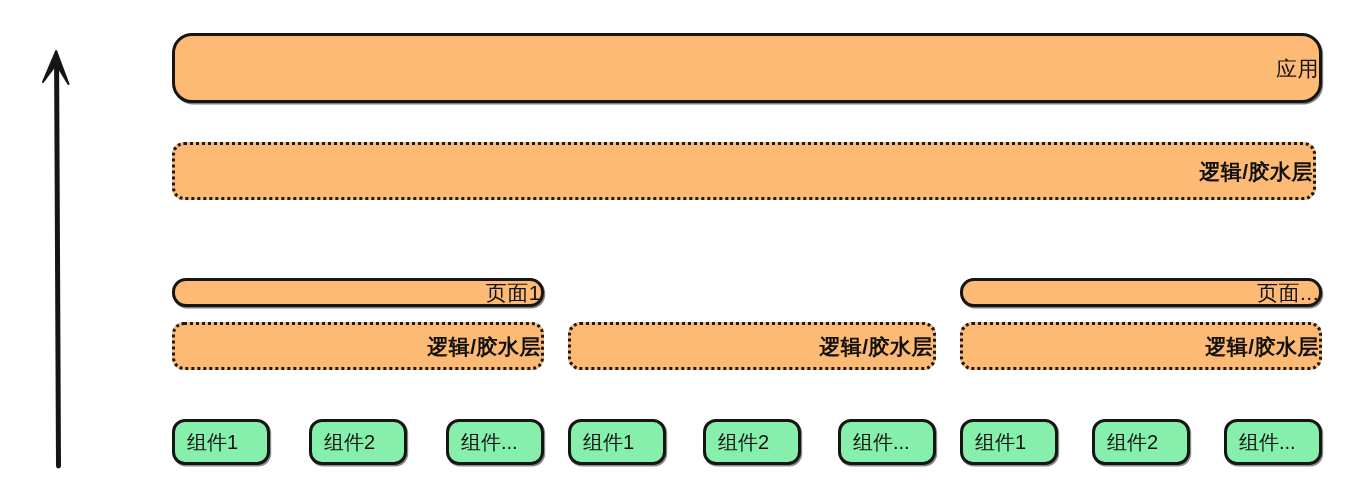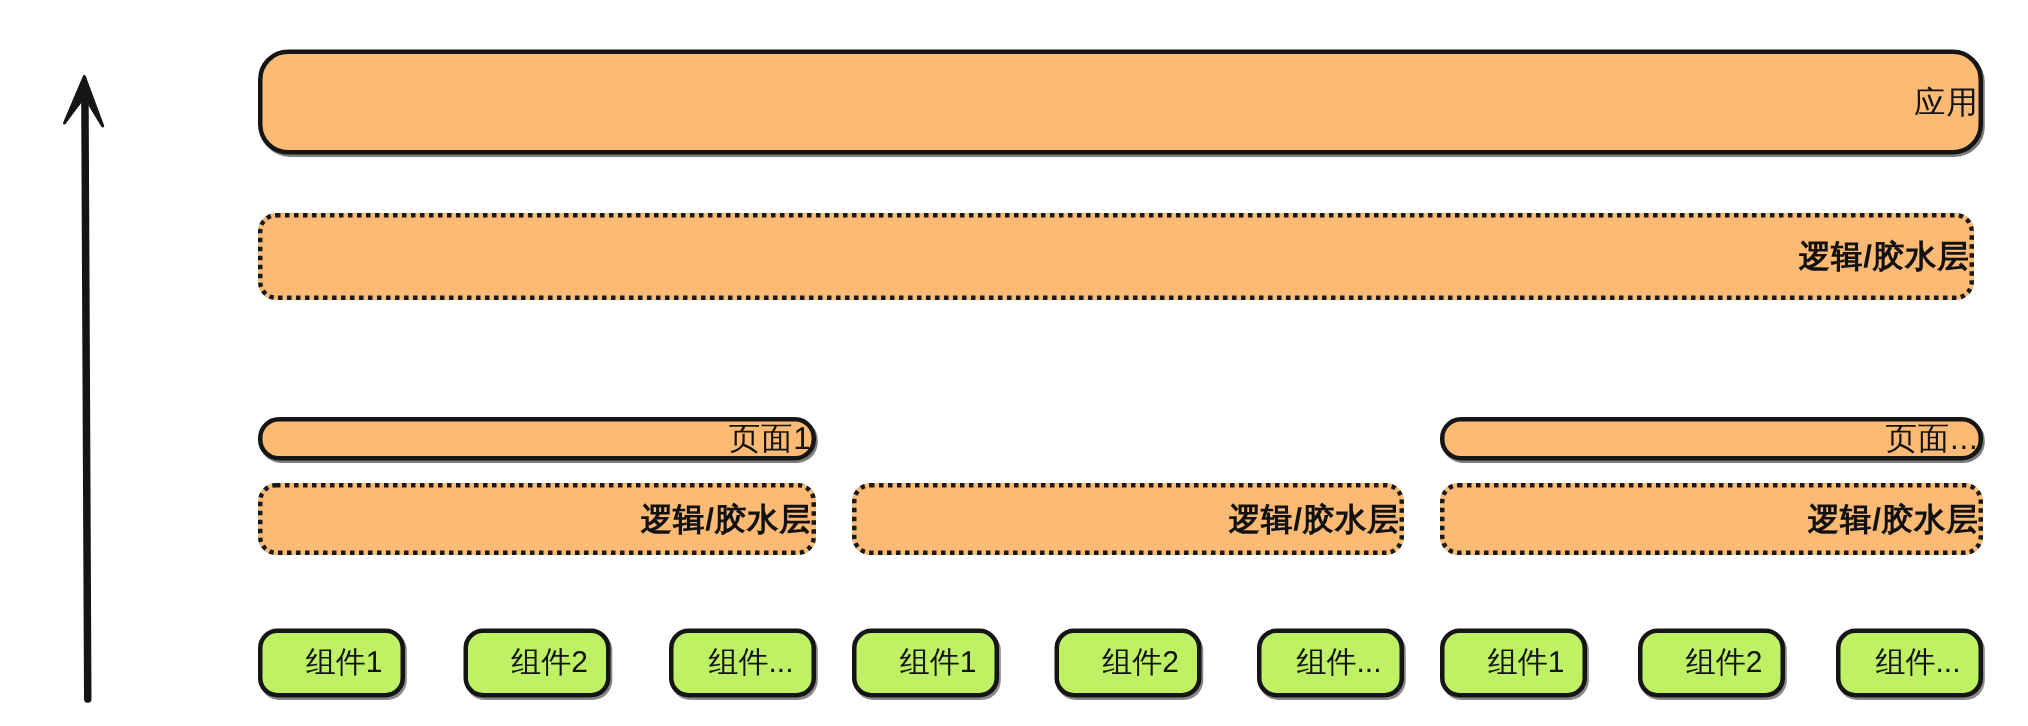--- a/index.html
+++ b/index.html
@@ -120,24 +120,24 @@
   }
 
   .component-box {
     position: relative;
     box-sizing: border-box;
     height: 46px;
     min-width: 98px;
     padding: 0 12px;
     border: 3.5px solid #151515;
     border-radius: 13px;
-    background: #bef264;
-    display: flex;
-    align-items: center;
-    justify-content: flex-end;
+    background: #86efac;
+    display: flex;
+    align-items: center;
+    justify-content: flex-start;
     box-shadow: 1.2px 1.6px 0 rgba(20,20,20,0.5);
   }
 
   .component-label {
     font-size: 20px;
     white-space: nowrap;
     line-height: 1;
     color: #111111;
   }
 

